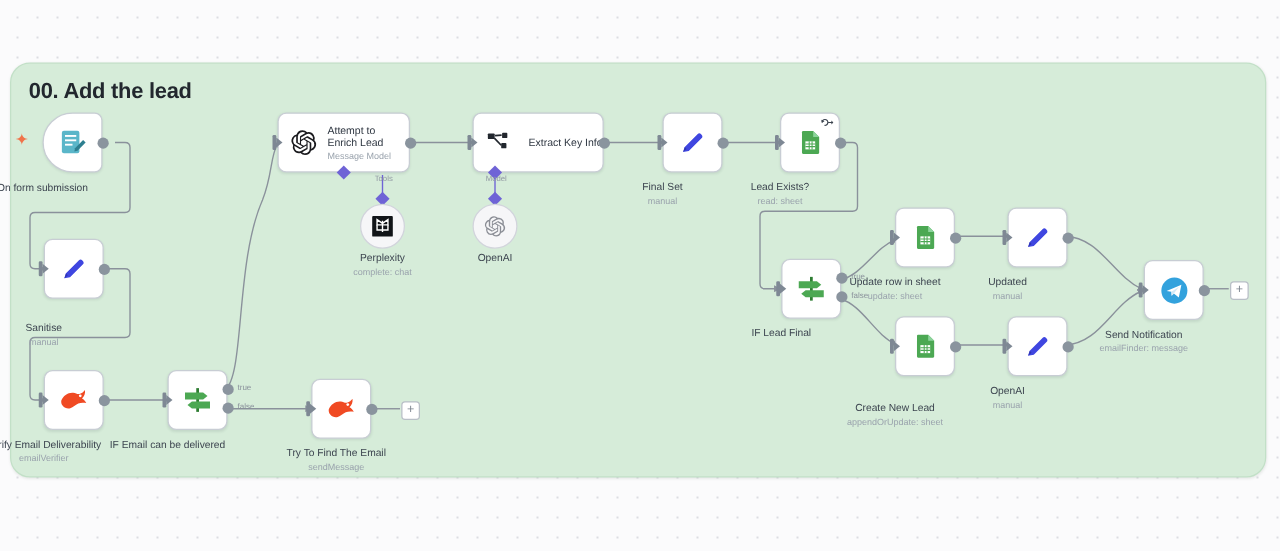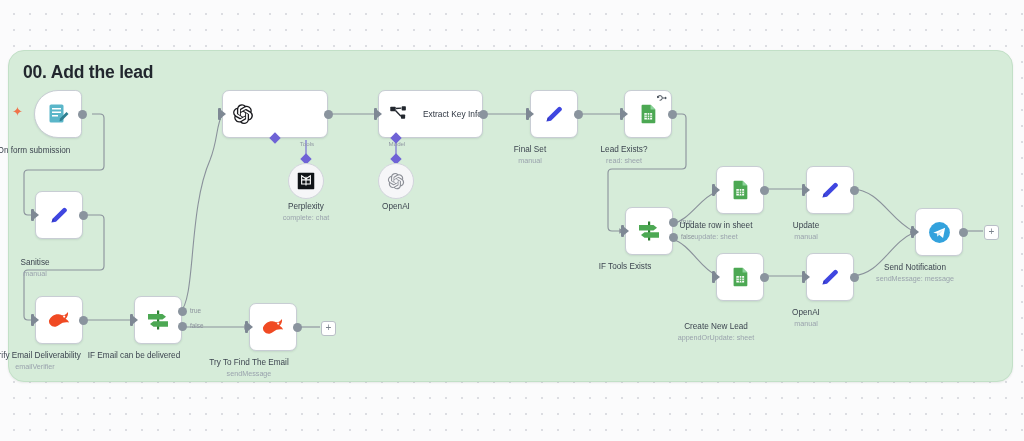--- a/index.html
+++ b/index.html
@@ -230,32 +230,36 @@
 
   <div class="node" style="left:249px;top:303px;">
     <div class="nbox square">
       <svg width="26" height="26" viewBox="0 0 26 26">
         <path d="M3 13.5 C4.6 9.5 8.5 6.8 12.6 7.2 C14.6 7.4 16 8.6 17.6 8.2 C19.6 7.7 20.8 6.3 22 5 C22.4 7.6 21.4 10.2 19.6 11.8 C21 12.6 22.4 13.9 23 15.4 C20.8 15 18.6 15 16.6 15.8 C14.2 16.8 12.6 19 10.2 19.6 C8 20.2 5.6 19.4 4.2 17.6 C3.2 16.4 2.8 14.9 3 13.5 Z" fill="#F04A23"></path>
         <circle cx="18.2" cy="9.6" r="1.1" fill="#ffffff"></circle>
       </svg>
     </div>
     <div class="port-in" style="left:-4px;top:18px;"></div>
     <div class="port-out" style="left:44px;top:20px;"></div>
-    <div class="caption" style="top:55px;">
+    <div class="caption" style="top:55px;margin-left:20px;">
       <span>Try To Find The Email</span>
       <span class="subcap">sendMessage</span>
     </div>
   </div>
   <div class="plus-btn" style="left:321px;top:321px;">+</div>
 
   <div class="node" style="left:222px;top:90px;">
     <div class="nbox wide" style="width:106px;">
       <svg width="22" height="22" viewBox="0 0 24 24">
         <path fill="#1b1b1f" d="M21.3 10.1a5.4 5.4 0 0 0-.47-4.43 5.47 5.47 0 0 0-5.88-2.62A5.44 5.44 0 0 0 10.9 1.3a5.47 5.47 0 0 0-5.2 3.78A5.42 5.42 0 0 0 2.06 7.7a5.47 5.47 0 0 0 .67 6.4 5.41 5.41 0 0 0 .47 4.44 5.47 5.47 0 0 0 5.88 2.62 5.43 5.43 0 0 0 4.05 1.8 5.47 5.47 0 0 0 5.21-3.78 5.42 5.42 0 0 0 3.63-2.63 5.47 5.47 0 0 0-.67-6.45zm-8.16 11.4a4.06 4.06 0 0 1-2.6-.94l.13-.07 4.32-2.5a.7.7 0 0 0 .36-.61v-6.1l1.82 1.06v5.05a4.07 4.07 0 0 1-4.03 4.1zM4.4 17.79a4.05 4.05 0 0 1-.49-2.72l.13.08 4.33 2.5a.71.71 0 0 0 .71 0l5.28-3.05v2.11l-4.38 2.53a4.07 4.07 0 0 1-5.58-1.45zM3.27 8.42a4.06 4.06 0 0 1 2.12-1.78v5.14a.7.7 0 0 0 .35.6l5.26 3.04-1.82 1.06-4.38-2.53a4.07 4.07 0 0 1-1.53-5.53zm15.02 3.49l-5.28-3.07 1.82-1.05 4.38 2.53a4.06 4.06 0 0 1-.63 7.33v-5.14a.72.72 0 0 0-.29-.6zm1.81-2.72l-.13-.08-4.32-2.52a.7.7 0 0 0-.71 0L9.66 9.64V7.53l4.38-2.52a4.06 4.06 0 0 1 6.04 4.2zM8.67 12.96l-1.82-1.05V6.86a4.06 4.06 0 0 1 6.66-3.12l-.13.07-4.32 2.5a.7.7 0 0 0-.36.6zm.99-2.13L12 9.47l2.36 1.36v2.72L12 14.9l-2.35-1.36z"></path>
       </svg>
+      <div>
+        <div class="inline-title" style="white-space:normal;width:62px;line-height:10.5px;">Attempt to Enrich Lead</div>
+        <span class="inline-sub">Message Model</span>
+      </div>
     </div>
     <div class="port-in" style="left:-4px;top:18px;"></div>
     <div class="port-out" style="left:102px;top:20px;"></div>
     <div class="diamond" style="left:49px;top:44px;"></div>
   </div>
   <div class="ai-label" style="left:293px;top:140px;width:28px;">Tools</div>
   <div class="diamond" style="left:302px;top:155px;"></div>
 
   <div class="node" style="left:288px;top:163px;">
     <div class="subnode">
@@ -354,21 +358,21 @@
         <path d="M3 7 H17.5 L21 9.8 L17.5 12.6 H3 Z" fill="#4CA853"></path>
         <path d="M23 14.2 H8.5 L5 17 L8.5 19.8 H23 Z" fill="#4CA853"></path>
       </svg>
     </div>
     <div class="port-in" style="left:-4px;top:18px;"></div>
     <div class="port-out" style="left:44px;top:11px;"></div>
     <div class="port-out" style="left:44px;top:26px;"></div>
     <div class="edge-label" style="left:56px;top:11px;">true</div>
     <div class="edge-label" style="left:56px;top:26px;">false</div>
     <div class="caption" style="top:55px;">
-      <span>IF Tools Exists</span>
+      <span>IF Lead Final</span>
     </div>
   </div>
 
   <div class="node" style="left:716px;top:166px;">
     <div class="nbox square">
       <svg width="22" height="22" viewBox="0 0 24 24">
         <path d="M6 2 H14.8 L20 7.2 V21 A1 1 0 0 1 19 22 H6 A1 1 0 0 1 5 21 V3 A1 1 0 0 1 6 2 Z" fill="#4CA853"></path>
         <path d="M14.8 2 L20 7.2 H14.8 Z" fill="#8cd49b"></path>
         <rect x="8" y="11" width="8.5" height="7" fill="#ffffff"></rect>
         <g stroke="#4CA853" stroke-width="0.9">
@@ -387,21 +391,21 @@
   <div class="node" style="left:806px;top:166px;">
     <div class="nbox square">
       <svg width="24" height="24" viewBox="0 0 24 24">
         <path d="M4.5 19.5 L5.8 15.6 L16.2 5.2 C16.9 4.5 18 4.5 18.7 5.2 L19.4 5.9 C20.1 6.6 20.1 7.7 19.4 8.4 L9 18.8 Z" fill="#3F46E0"></path>
         <path d="M4.5 19.5 L5.8 15.6 L7.3 17.1 Z" fill="#2f35b5"></path>
       </svg>
     </div>
     <div class="port-in" style="left:-4px;top:18px;"></div>
     <div class="port-out" style="left:44px;top:20px;"></div>
     <div class="caption" style="top:55px;">
-      <span>Update</span>
+      <span>Updated</span>
       <span class="subcap">manual</span>
     </div>
   </div>
 
   <div class="node" style="left:716px;top:253px;">
     <div class="nbox square">
       <svg width="22" height="22" viewBox="0 0 24 24">
         <path d="M6 2 H14.8 L20 7.2 V21 A1 1 0 0 1 19 22 H6 A1 1 0 0 1 5 21 V3 A1 1 0 0 1 6 2 Z" fill="#4CA853"></path>
         <path d="M14.8 2 L20 7.2 H14.8 Z" fill="#8cd49b"></path>
         <rect x="8" y="11" width="8.5" height="7" fill="#ffffff"></rect>
@@ -438,18 +442,18 @@
       <svg width="25" height="25" viewBox="0 0 24 24">
         <circle cx="12" cy="12" r="10" fill="#33A2DD"></circle>
         <path d="M6 12.2 L17.4 7.4 L15.4 17.2 L11.6 14.2 L9.9 15.9 L9.7 12.9 Z" fill="#ffffff"></path>
         <path d="M9.7 12.9 L15.6 9.1 L11.6 14.2 L9.9 15.9 Z" fill="#d3e9f6"></path>
       </svg>
     </div>
     <div class="port-in" style="left:-4px;top:18px;"></div>
     <div class="port-out" style="left:44px;top:20px;"></div>
     <div class="caption" style="top:55px;">
       <span>Send Notification</span>
-      <span class="subcap">sendMessage: message</span>
+      <span class="subcap">emailFinder: message</span>
     </div>
   </div>
   <div class="plus-btn" style="left:984px;top:225px;">+</div>
 
 </div>
 
 </body></html>

